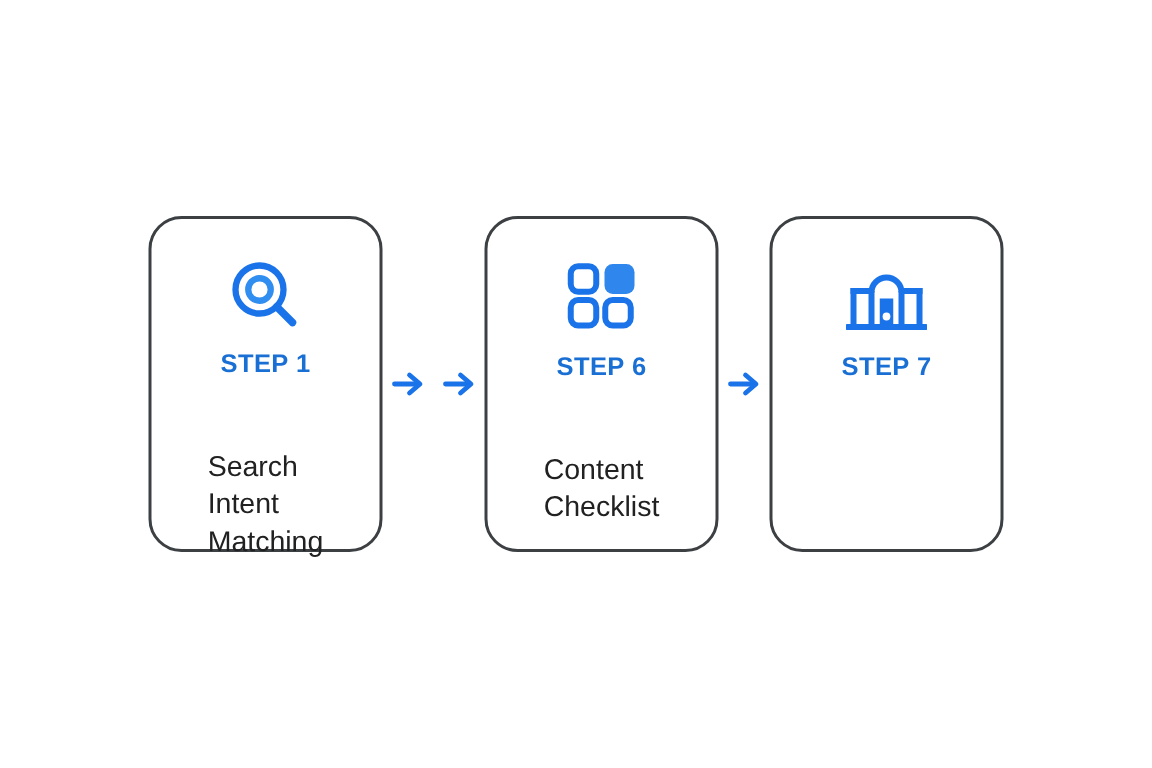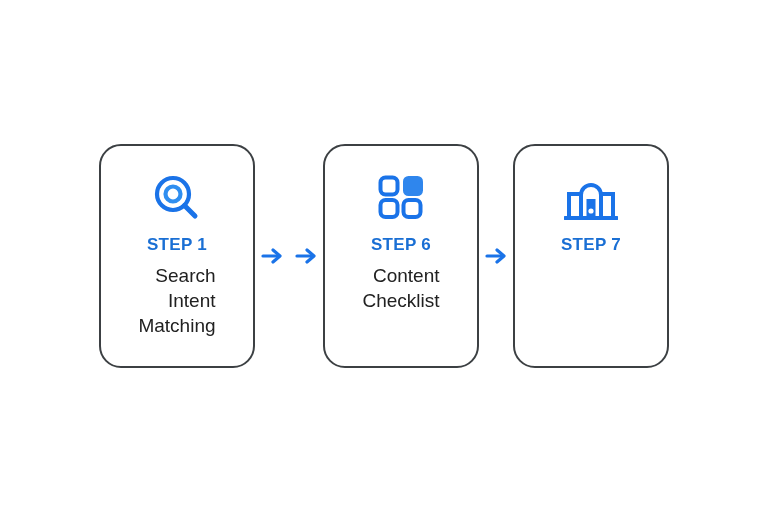--- a/index.html
+++ b/index.html
@@ -48,31 +48,32 @@
   }
   .icon-wrap svg {
     display: block;
   }
   .step-label {
     color: #1a6fd4;
     font-size: 17px;
     font-weight: bold;
     letter-spacing: 0.3px;
     line-height: 1.1;
-    margin-bottom: 8px;
+    margin-bottom: 26px;
     text-align: center;
   }
   .step-title {
     color: #212121;
     font-size: 19px;
     font-weight: normal;
     line-height: 1.32;
-    text-align: right;
+    text-align: left;
     padding: 0 6px;
     white-space: pre-line;
+    margin-top: 20px;
   }
   .arrow {
     flex: 0 0 auto;
     width: 24px;
     height: 224px;
     display: flex;
     align-items: center;
     justify-content: center;
     margin: 0 5px;
   }

